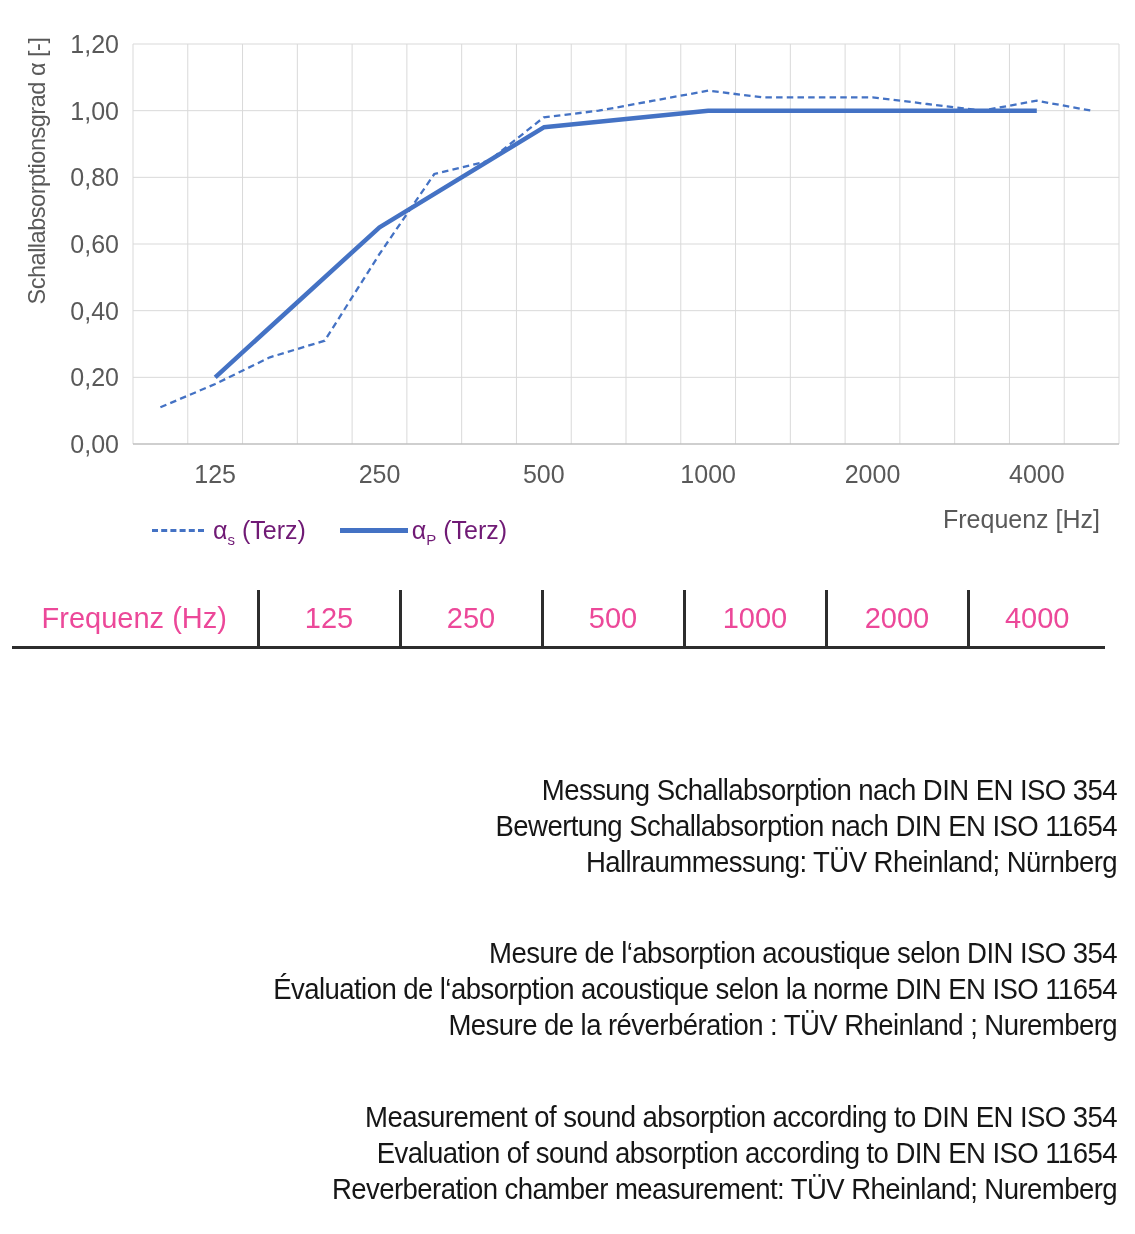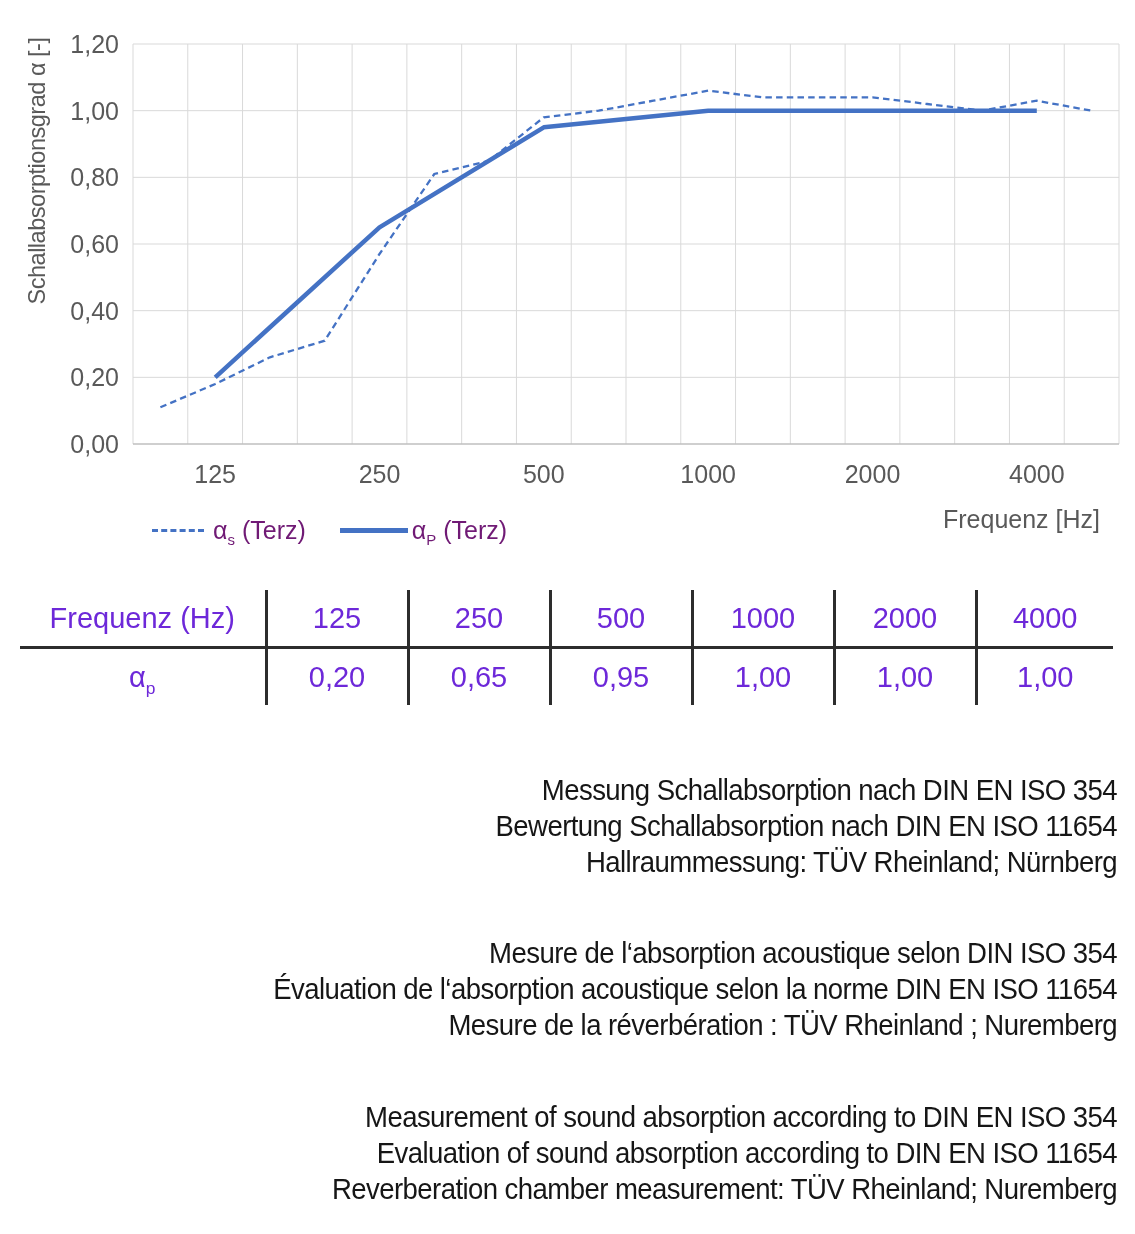--- a/index.html
+++ b/index.html
@@ -12,22 +12,22 @@
   .ytitle{font-family:"Liberation Sans",sans-serif;font-size:24px;fill:#595959;letter-spacing:-0.5px;}
   
   #legend{position:absolute;left:152px;top:514px;height:32px;display:flex;align-items:center;
           font-size:25px;color:#701a75;}
   .dash-sample{display:inline-block;width:52px;height:0;border-top:3px dashed #4472C4;margin-right:9px;}
   .solid-sample{display:inline-block;width:68px;height:5px;background:#4472C4;margin-right:4px;}
   .legend-label{white-space:pre;}
   .legend-label sub, .row-label sub{font-size:0.6em;line-height:0;}
   #x-axis-title{position:absolute;right:35px;top:505px;font-size:25px;color:#595959;text-align:right;}
   
-  #abs-table{position:absolute;left:20px;top:590px;width:1093px;border-collapse:collapse;
-             table-layout:fixed;text-align:center;font-size:29px;color:#6d28d9;}
+  #abs-table{position:absolute;left:12px;top:590px;width:1093px;border-collapse:collapse;
+             table-layout:fixed;text-align:center;font-size:29px;color:#ec4899;}
   #abs-table td{height:56px;vertical-align:middle;padding:0;overflow:hidden;}
   #abs-table td + td{border-left:3px solid #2d2d2d;}
   #abs-table tr.hdr td{border-bottom:3px solid #2d2d2d;}
   
   .note{position:absolute;left:0;right:18px;text-align:right;font-size:29px;line-height:36px;
         color:#161616;letter-spacing:-0.6px;transform:scaleX(0.95);transform-origin:100% 50%;}
   #note-de{top:772px;}
   #note-fr{top:935px;}
   #note-en{top:1099px;}
 </style>
@@ -106,29 +106,20 @@
     <tbody>
       <tr class="hdr">
         <td>Frequenz (Hz)</td>
         <td>125</td>
         <td>250</td>
         <td>500</td>
         <td>1000</td>
         <td>2000</td>
         <td>4000</td>
       </tr>
-      <tr>
-        <td class="row-label"><span>α</span><sub>p</sub></td>
-        <td>0,20</td>
-        <td>0,65</td>
-        <td>0,95</td>
-        <td>1,00</td>
-        <td>1,00</td>
-        <td>1,00</td>
-      </tr>
     </tbody>
   </table>
 
   <div class="note" id="note-de">
     <div>Messung Schallabsorption nach DIN EN ISO 354</div>
     <div>Bewertung Schallabsorption nach DIN EN ISO 11654</div>
     <div>Hallraummessung: TÜV Rheinland; Nürnberg</div>
   </div>
   <div class="note" id="note-fr">
     <div>Mesure de l‘absorption acoustique selon DIN ISO 354</div>

